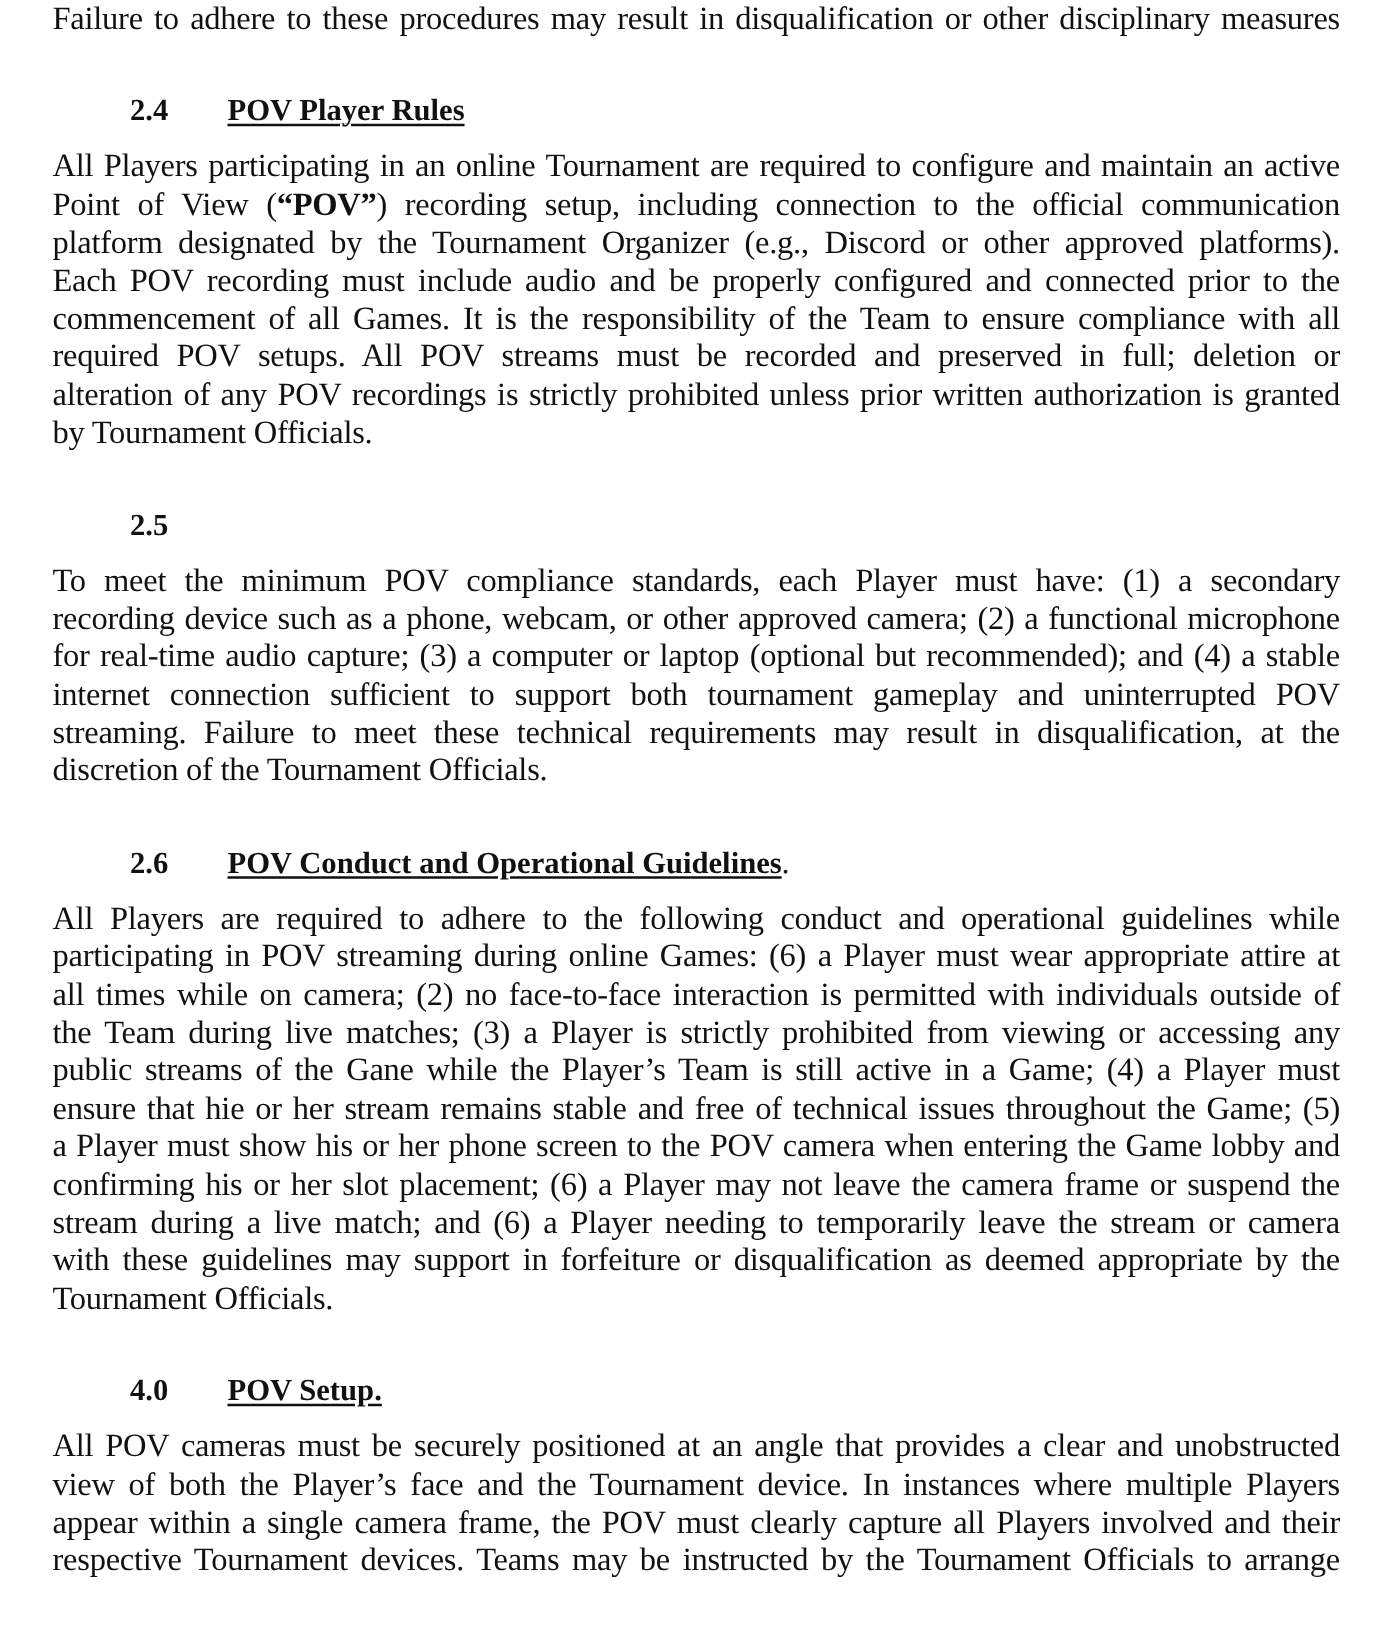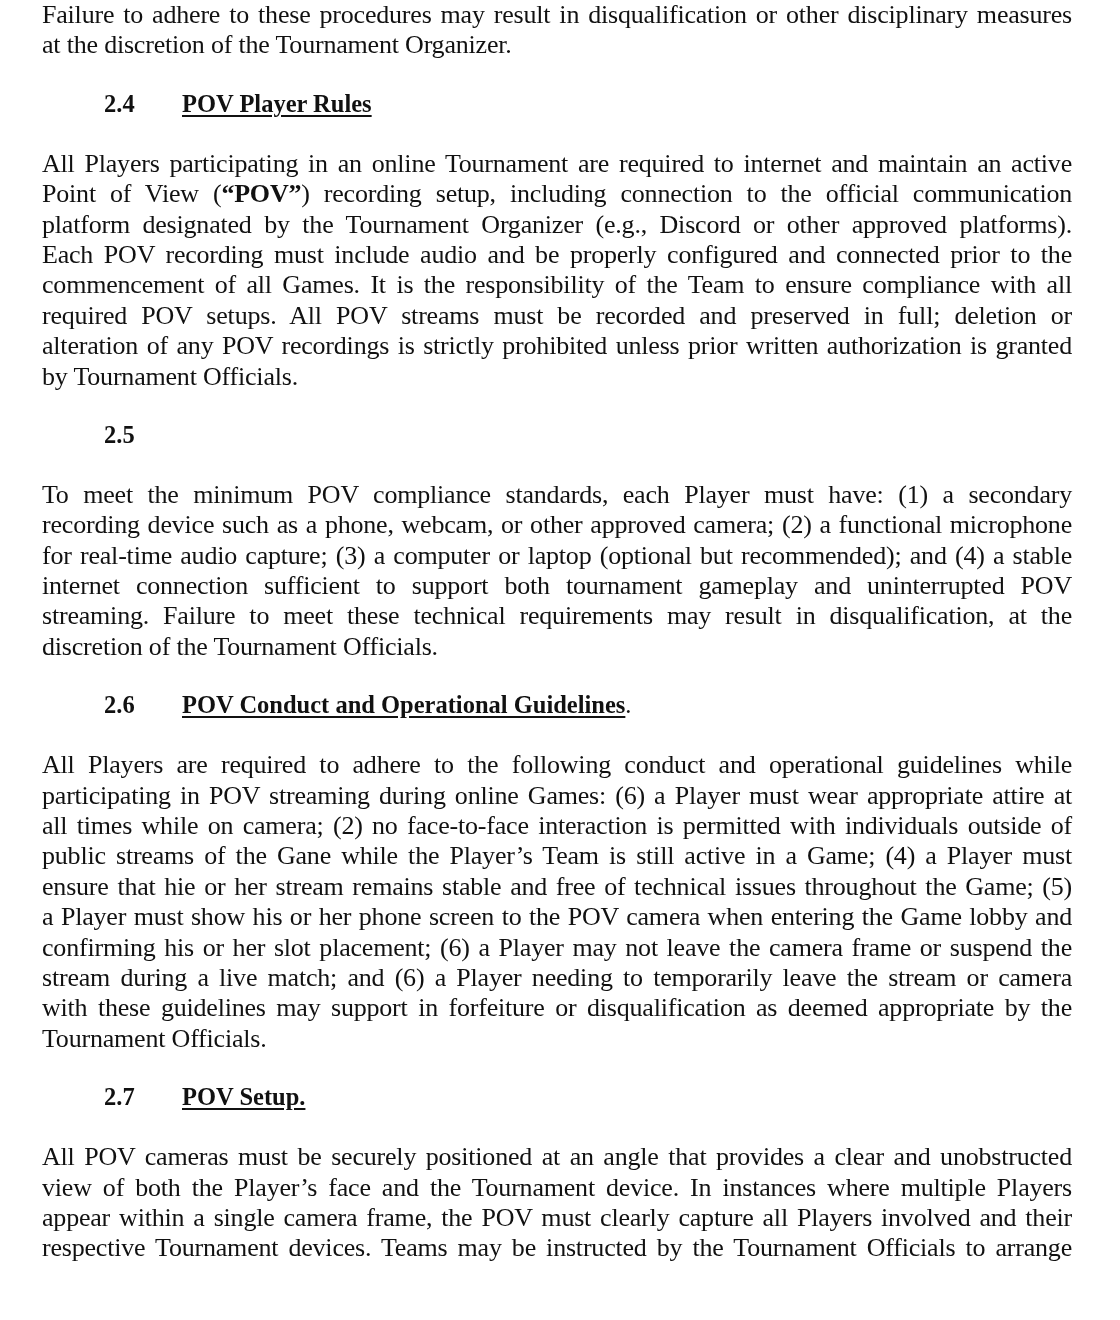--- a/index.html
+++ b/index.html
@@ -14,45 +14,44 @@
     display: block; height: 30.4px; line-height: 30.4px;
     font-size: 26px; white-space: nowrap;
     text-align: justify; text-align-last: justify;
     letter-spacing: -0.2px;
   }
   .line.last { text-align-last: left; }
   .heading {
     display: flex; align-items: baseline; height: 30px; line-height: 30px;
     font-size: 24.5px; font-weight: bold; margin-left: 62px;
   }
-  .heading .num { width: 78px; }
+  .heading .num { width: 78px; margin-top: 16px; }
   .heading .title { text-decoration: underline; text-decoration-thickness: 2px; text-underline-offset: 3px; }
   .heading .trail { font-weight: normal; }
   .gap-h-before { height: 28px; }
   .gap-h-after { height: 30px; }
 </style>
 </head>
 <body>
 
 <div class="page">
 
   <div class="para" style="margin-top:0px;">
     <span class="line">Failure to adhere to these procedures may result in disqualification or other disciplinary measures</span>
-    <span class="line last">at the discretion of the Tournament Organizer.</span>
   </div>
 
   <div class="gap-h-before"></div>
   <div class="heading">
     <span class="num">2.4</span>
     <span class="title">POV Player Rules</span>
     <span class="trail"></span>
   </div>
   <div class="gap-h-after"></div>
   <div class="para">
-    <span class="line">All Players participating in an online Tournament are required to internet and maintain an active</span>
+    <span class="line">All Players participating in an online Tournament are required to configure and maintain an active</span>
     <span class="line">Point of View (<b>“POV”</b>) recording setup, including connection to the official communication</span>
     <span class="line">platform designated by the Tournament Organizer (e.g., Discord or other approved platforms).</span>
     <span class="line">Each POV recording must include audio and be properly configured and connected prior to the</span>
     <span class="line">commencement of all Games. It is the responsibility of the Team to ensure compliance with all</span>
     <span class="line">required POV setups. All POV streams must be recorded and preserved in full; deletion or</span>
     <span class="line">alteration of any POV recordings is strictly prohibited unless prior written authorization is granted</span>
     <span class="line last">by Tournament Officials.</span>
   </div>
 
   <div class="gap-h-before"></div>
@@ -74,32 +73,33 @@
   <div class="heading">
     <span class="num">2.6</span>
     <span class="title">POV Conduct and Operational Guidelines</span>
     <span class="trail">.</span>
   </div>
   <div class="gap-h-after"></div>
   <div class="para">
     <span class="line">All Players are required to adhere to the following conduct and operational guidelines while</span>
     <span class="line">participating in POV streaming during online Games: (6) a Player must wear appropriate attire at</span>
     <span class="line">all times while on camera; (2) no face-to-face interaction is permitted with individuals outside of</span>
+    <span class="line">the Team during live matches; (3) a Player is strictly prohibited from viewing or accessing any</span>
     <span class="line">public streams of the Gane while the Player’s Team is still active in a Game; (4) a Player must</span>
     <span class="line">ensure that hie or her stream remains stable and free of technical issues throughout the Game; (5)</span>
     <span class="line">a Player must show his or her phone screen to the POV camera when entering the Game lobby and</span>
     <span class="line">confirming his or her slot placement; (6) a Player may not leave the camera frame or suspend the</span>
     <span class="line">stream during a live match; and (6) a Player needing to temporarily leave the stream or camera</span>
     <span class="line">with these guidelines may support in forfeiture or disqualification as deemed appropriate by the</span>
     <span class="line last">Tournament Officials.</span>
   </div>
 
   <div class="gap-h-before"></div>
   <div class="heading">
-    <span class="num">2.7</span>
+    <span class="num">4.0</span>
     <span class="title">POV Setup.</span>
     <span class="trail"></span>
   </div>
   <div class="gap-h-after"></div>
   <div class="para">
     <span class="line">All POV cameras must be securely positioned at an angle that provides a clear and unobstructed</span>
     <span class="line">view of both the Player’s face and the Tournament device. In instances where multiple Players</span>
     <span class="line">appear within a single camera frame, the POV must clearly capture all Players involved and their</span>
     <span class="line">respective Tournament devices. Teams may be instructed by the Tournament Officials to arrange</span>
   </div>

